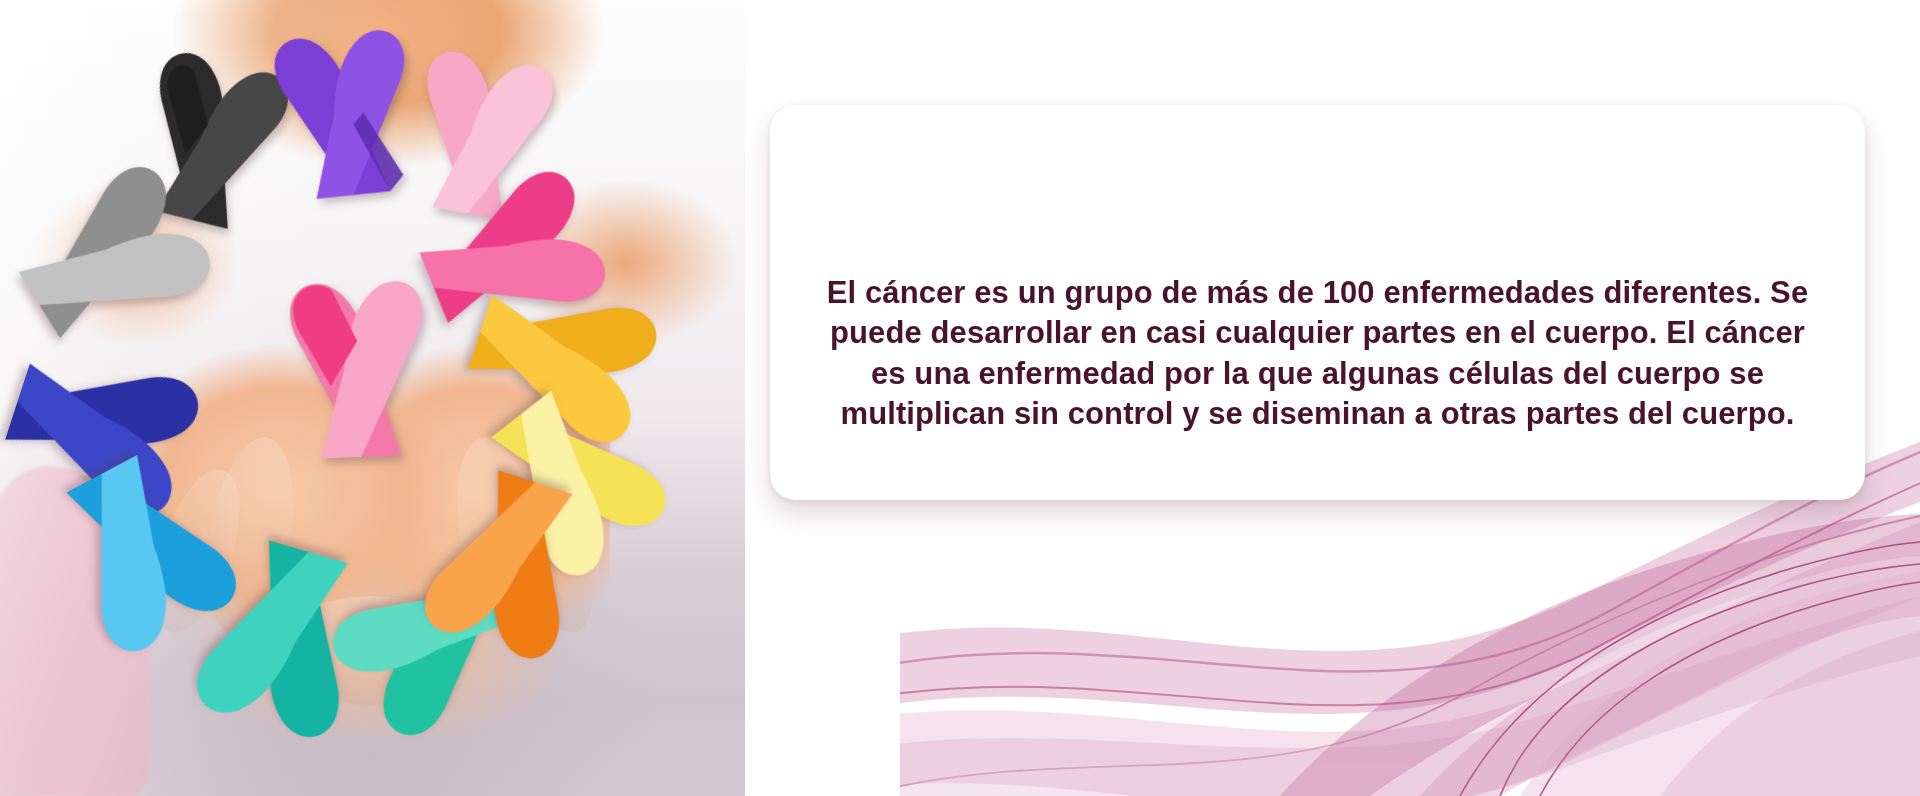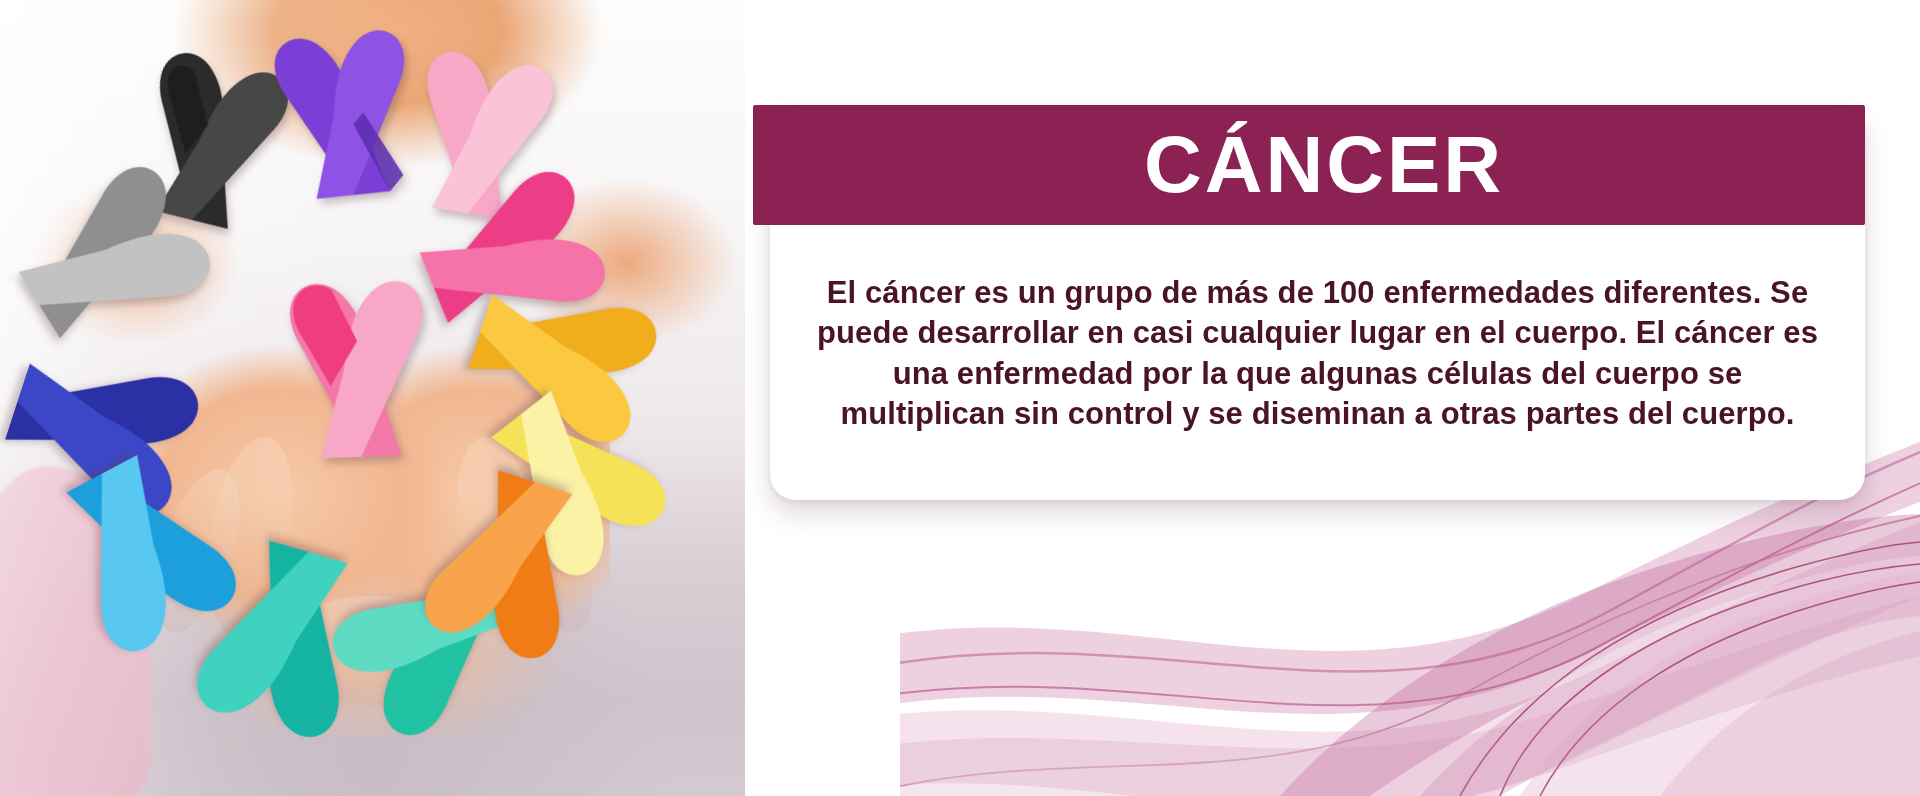--- a/index.html
+++ b/index.html
@@ -249,23 +249,20 @@
         <path d="M560 430 C 620 320 740 245 900 200 C 955 185 995 178 1020 176"></path>
       </g>
       <g opacity=".22">
         <path d="M-20 380 C 200 350 420 420 640 350 C 790 302 920 255 1020 230 L1020 290 C 900 318 780 360 640 410 C 420 490 200 430 -20 430 Z" fill="#cb8fb2"></path>
       </g>
     </svg>
   </div>
 
   <div class="card">
 
-    <div class="title-bar">
-      <span class="title">CÁNCER</span>
-    </div>
 
     <div class="card-body">
-      <p class="para"><b>El cáncer es un grupo de más de 100 enfermedades diferentes. Se puede desarrollar en casi cualquier lugar en el cuerpo.</b><span class="light"> El cáncer es una enfermedad por la que algunas células del cuerpo se multiplican sin control y se diseminan a otras partes del cuerpo.</span></p>
+      <p class="para"><b>El cáncer es un grupo de más de 100 enfermedades diferentes. Se puede desarrollar en casi cualquier partes en el cuerpo.</b><span class="light"> El cáncer es una enfermedad por la que algunas células del cuerpo se multiplican sin control y se diseminan a otras partes del cuerpo.</span></p>
     </div>
 
   </div>
 
 </div>
 
 </body></html>

